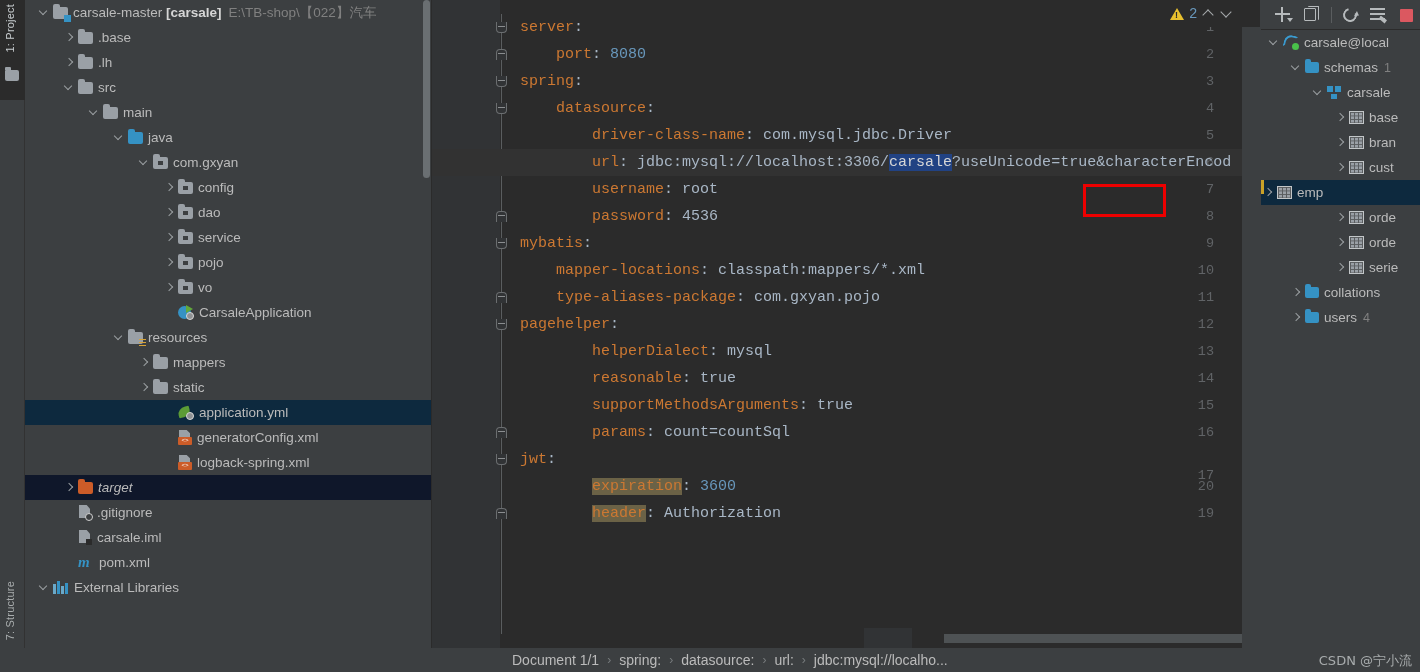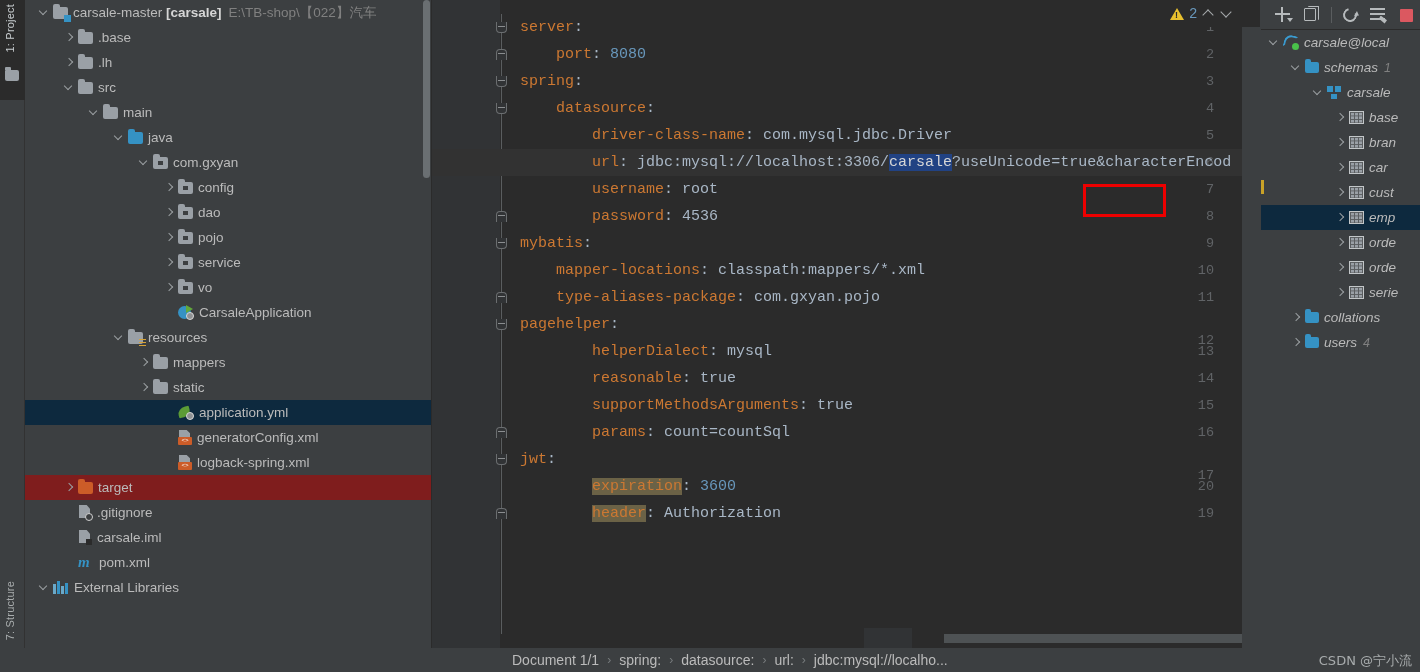--- a/index.html
+++ b/index.html
@@ -72,21 +72,21 @@
     position: relative;
     height: 25px;
     display: flex;
     align-items: center;
     white-space: nowrap;
     font-size: 13.5px;
     color: #bbbbbb;
     padding-left: 0;
   }
   .tree-row.sel-blue { background: #0d293e; }
-  .tree-row.sel-olive { background: #7f1d1d; }
+  .tree-row.sel-olive { background: #0f172a; font-style: italic; }
   .arrow {
     width: 16px; height: 25px;
     position: relative; flex: 0 0 16px;
   }
   .arrow.has::after {
     content: "";
     position: absolute; left: 4px; top: 9px;
     width: 5px; height: 5px;
     border-right: 1.6px solid #9a9fa2;
     border-bottom: 1.6px solid #9a9fa2;
@@ -275,21 +275,20 @@
     transform: rotate(45deg);
   }
   .chev.down::after { transform: rotate(-135deg); top:1px; }
 
   
   .db-panel {
     position:absolute; left: 1261px; top: 0;
     width: 159px; height: 672px;
     background: #3c3f41;
     overflow:hidden;
-    font-style:italic;
   }
   .db-toolbar {
     position:absolute; left:0; top:0;
     width:159px; height:30px;
     background:#3c3f41;
     border-bottom:1px solid #2b2b2b;
     display:flex; align-items:center; gap:2px; padding-left:10px;
   }
   .tb-btn { width:26px; height:24px; position:relative; }
   .ic-plus::before, .ic-plus::after {
@@ -431,26 +430,26 @@
           <span class="tree-label">config</span>
         </div>
         <div class="tree-row" style="padding-left:137px">
           <span class="arrow has"></span>
           <span class="ic ic-pkg"></span>
           <span class="tree-label">dao</span>
         </div>
         <div class="tree-row" style="padding-left:137px">
           <span class="arrow has"></span>
           <span class="ic ic-pkg"></span>
+          <span class="tree-label">service</span>
+        </div>
+        <div class="tree-row" style="padding-left:137px">
+          <span class="arrow has"></span>
+          <span class="ic ic-pkg"></span>
           <span class="tree-label">pojo</span>
-        </div>
-        <div class="tree-row" style="padding-left:137px">
-          <span class="arrow has"></span>
-          <span class="ic ic-pkg"></span>
-          <span class="tree-label">service</span>
         </div>
         <div class="tree-row" style="padding-left:137px">
           <span class="arrow has"></span>
           <span class="ic ic-pkg"></span>
           <span class="tree-label">vo</span>
         </div>
         <div class="tree-row" style="padding-left:137px">
           <span class="arrow"></span>
           <span class="ic ic-boot">
             <span class="circ"></span>
@@ -549,21 +548,21 @@
         <div class="cline" style="top:41px"><span class="line-num" style="top:0">2</span><span class="fold" style="top:8px"><span class="box bot"></span><span class="minus"></span></span><span class="code-text">&nbsp;&nbsp;&nbsp;&nbsp;<span class="k">port</span><span class="v">: </span><span class="num">8080</span></span></div>
         <div class="cline" style="top:68px"><span class="line-num" style="top:0">3</span><span class="fold" style="top:8px"><span class="box top"></span><span class="minus"></span></span><span class="code-text"><span class="k">spring</span><span class="v">:</span></span></div>
         <div class="cline" style="top:95px"><span class="line-num" style="top:0">4</span><span class="fold" style="top:8px"><span class="box top"></span><span class="minus"></span></span><span class="code-text">&nbsp;&nbsp;&nbsp;&nbsp;<span class="k">datasource</span><span class="v">:</span></span></div>
         <div class="cline" style="top:122px"><span class="line-num" style="top:0">5</span><span class="code-text">&nbsp;&nbsp;&nbsp;&nbsp;&nbsp;&nbsp;&nbsp;&nbsp;<span class="k">driver-class-name</span><span class="v">: </span><span class="v">com.mysql.jdbc.Driver</span></span></div>
         <div class="cline cur" style="top:149px"><span class="line-num" style="top:0">6</span><span class="code-text">&nbsp;&nbsp;&nbsp;&nbsp;&nbsp;&nbsp;&nbsp;&nbsp;<span class="k">url</span><span class="v">: </span><span class="v">jdbc:mysql://localhost:3306/</span><span class="sel">carsale</span><span class="v">?useUnicode=true&amp;characterEncod</span></span></div>
         <div class="cline" style="top:176px"><span class="line-num" style="top:0">7</span><span class="code-text">&nbsp;&nbsp;&nbsp;&nbsp;&nbsp;&nbsp;&nbsp;&nbsp;<span class="k">username</span><span class="v">: </span><span class="v">root</span></span></div>
         <div class="cline" style="top:203px"><span class="line-num" style="top:0">8</span><span class="fold" style="top:8px"><span class="box bot"></span><span class="minus"></span></span><span class="code-text">&nbsp;&nbsp;&nbsp;&nbsp;&nbsp;&nbsp;&nbsp;&nbsp;<span class="k">password</span><span class="v">: </span><span class="v">4536</span></span></div>
         <div class="cline" style="top:230px"><span class="line-num" style="top:0">9</span><span class="fold" style="top:8px"><span class="box top"></span><span class="minus"></span></span><span class="code-text"><span class="k">mybatis</span><span class="v">:</span></span></div>
         <div class="cline" style="top:257px"><span class="line-num" style="top:0">10</span><span class="code-text">&nbsp;&nbsp;&nbsp;&nbsp;<span class="k">mapper-locations</span><span class="v">: </span><span class="v">classpath:mappers/*.xml</span></span></div>
         <div class="cline" style="top:284px"><span class="line-num" style="top:0">11</span><span class="fold" style="top:8px"><span class="box bot"></span><span class="minus"></span></span><span class="code-text">&nbsp;&nbsp;&nbsp;&nbsp;<span class="k">type-aliases-package</span><span class="v">: </span><span class="v">com.gxyan.pojo</span></span></div>
-        <div class="cline" style="top:311px"><span class="line-num" style="top:16px">12</span><span class="fold" style="top:8px"><span class="box top"></span><span class="minus"></span></span><span class="code-text"><span class="k">pagehelper</span><span class="v">:</span></span></div>
+        <div class="cline" style="top:311px"><span class="line-num" style="top:0">12</span><span class="fold" style="top:8px"><span class="box top"></span><span class="minus"></span></span><span class="code-text"><span class="k">pagehelper</span><span class="v">:</span></span></div>
         <div class="cline" style="top:338px"><span class="line-num" style="top:0">13</span><span class="code-text">&nbsp;&nbsp;&nbsp;&nbsp;&nbsp;&nbsp;&nbsp;&nbsp;<span class="k">helperDialect</span><span class="v">: </span><span class="v">mysql</span></span></div>
         <div class="cline" style="top:365px"><span class="line-num" style="top:0">14</span><span class="code-text">&nbsp;&nbsp;&nbsp;&nbsp;&nbsp;&nbsp;&nbsp;&nbsp;<span class="k">reasonable</span><span class="v">: </span><span class="v">true</span></span></div>
         <div class="cline" style="top:392px"><span class="line-num" style="top:0">15</span><span class="code-text">&nbsp;&nbsp;&nbsp;&nbsp;&nbsp;&nbsp;&nbsp;&nbsp;<span class="k">supportMethodsArguments</span><span class="v">: </span><span class="v">true</span></span></div>
         <div class="cline" style="top:419px"><span class="line-num" style="top:0">16</span><span class="fold" style="top:8px"><span class="box bot"></span><span class="minus"></span></span><span class="code-text">&nbsp;&nbsp;&nbsp;&nbsp;&nbsp;&nbsp;&nbsp;&nbsp;<span class="k">params</span><span class="v">: </span><span class="v">count=countSql</span></span></div>
         <div class="cline" style="top:446px"><span class="line-num" style="top:16px">17</span><span class="fold" style="top:8px"><span class="box top"></span><span class="minus"></span></span><span class="code-text"><span class="k">jwt</span><span class="v">:</span></span></div>
         <div class="cline" style="top:473px"><span class="line-num" style="top:0">20</span><span class="code-text">&nbsp;&nbsp;&nbsp;&nbsp;&nbsp;&nbsp;&nbsp;&nbsp;<span class="k warnhl">expiration</span><span class="v">: </span><span class="num">3600</span></span></div>
         <div class="cline" style="top:500px"><span class="line-num" style="top:0">19</span><span class="fold" style="top:8px"><span class="box bot"></span><span class="minus"></span></span><span class="code-text">&nbsp;&nbsp;&nbsp;&nbsp;&nbsp;&nbsp;&nbsp;&nbsp;<span class="k warnhl">header</span><span class="v">: </span><span class="v">Authorization</span></span></div>
       </div>
 
     <div class="redbox"></div>
@@ -632,28 +631,23 @@
           <span>base</span>
         </div>
         <div class="dbrow" style="padding-left:72px">
           <span class="arrow has"></span>
           <span class="db-table"></span>
           <span>bran</span>
         </div>
         <div class="dbrow" style="padding-left:72px">
           <span class="arrow has"></span>
           <span class="db-table"></span>
-          <span>car</span>
-        </div>
-        <div class="dbrow" style="padding-left:72px">
-          <span class="arrow has"></span>
-          <span class="db-table"></span>
           <span>cust</span>
         </div>
-        <div class="dbrow sel" style="padding-left:72px">
+        <div class="dbrow sel" style="">
           <span class="arrow has"></span>
           <span class="db-table"></span>
           <span>emp</span>
         </div>
         <div class="dbrow" style="padding-left:72px">
           <span class="arrow has"></span>
           <span class="db-table"></span>
           <span>orde</span>
         </div>
         <div class="dbrow" style="padding-left:72px">

